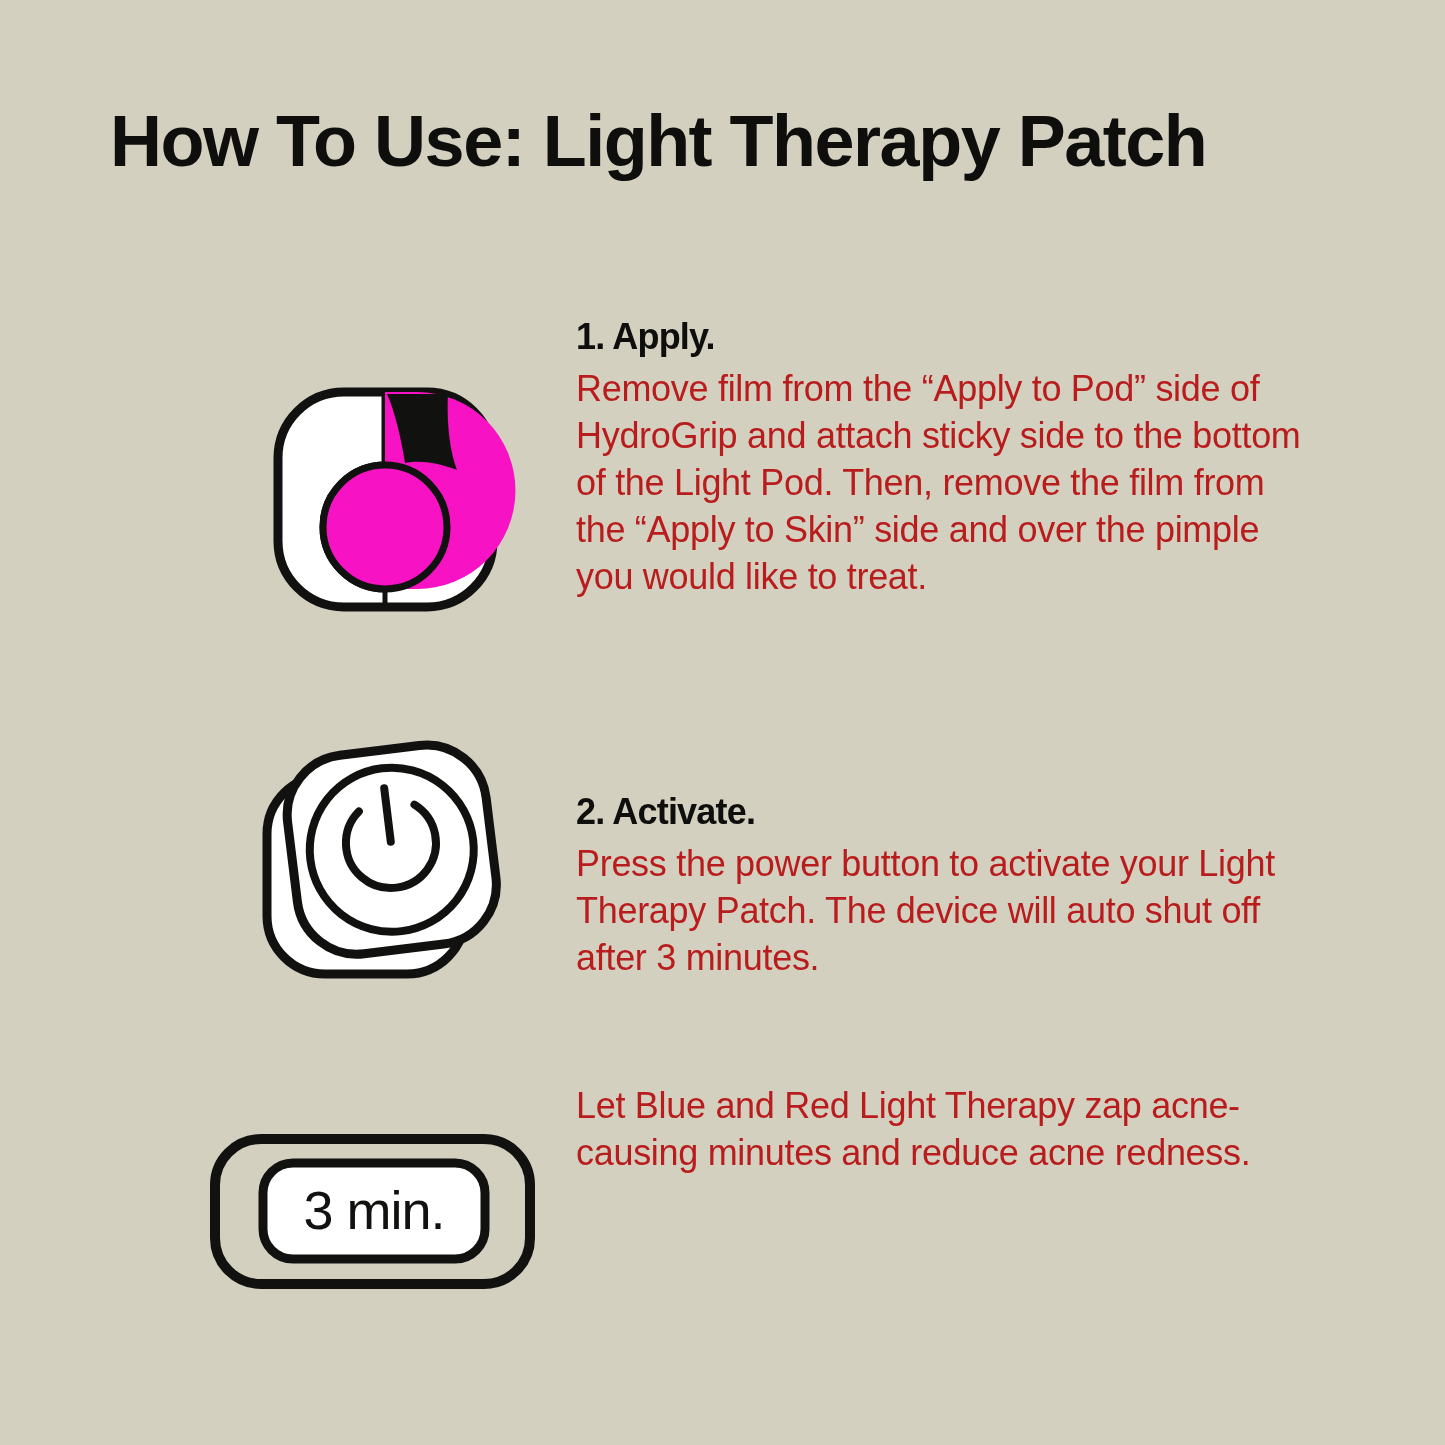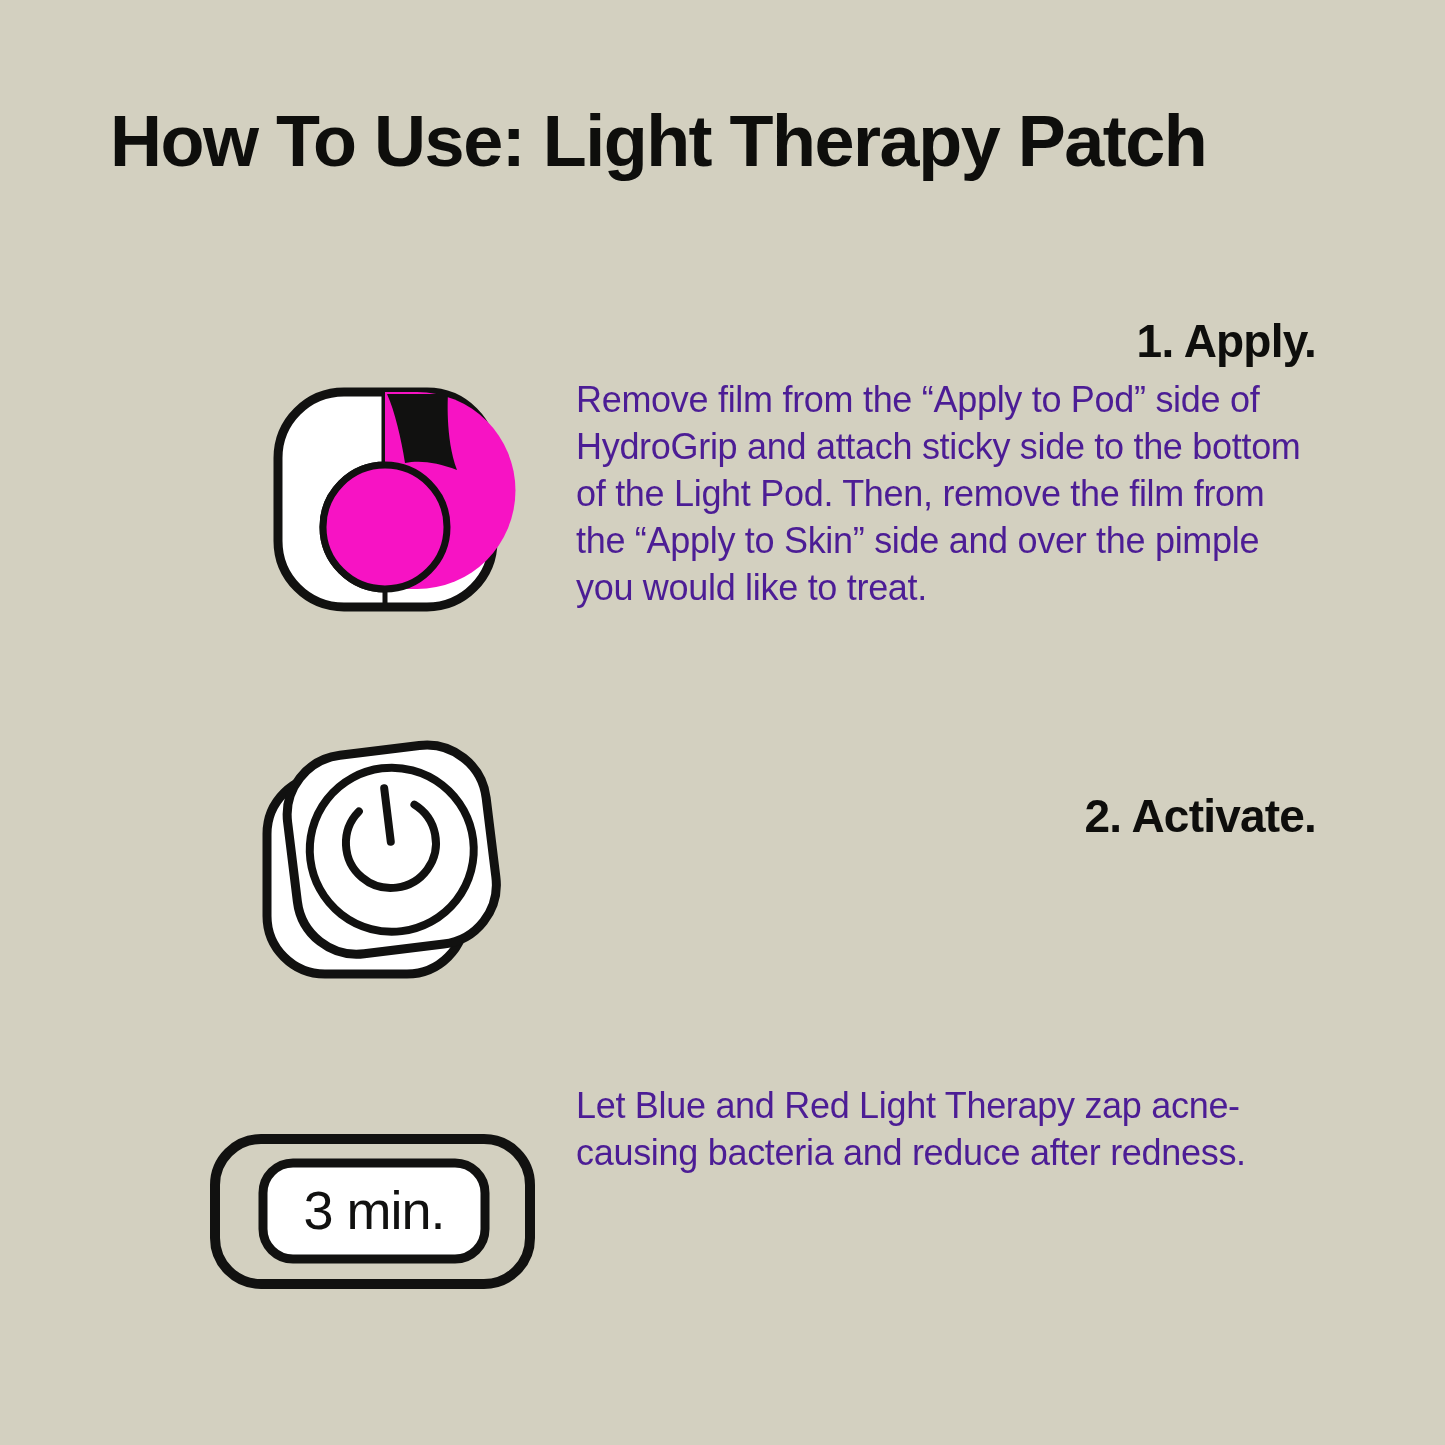--- a/index.html
+++ b/index.html
@@ -43,32 +43,31 @@
     top: 0;
     width: 360px;
     height: 360px;
   }
   .step-text {
     position: absolute;
     left: 576px;
     width: 740px;
   }
   .step-heading {
-    font-size: 46px;
+    font-size: 36px;
     font-weight: bold;
     color: #0e0e0c;
     letter-spacing: -0.8px;
     line-height: 1.04;
     margin: 0 0 10px 0;
     white-space: nowrap;
-    text-align: right;
   }
   .step-body {
     font-size: 36px;
-    color: #4c1d95;
+    color: #b91c1c;
     line-height: 47px;
     letter-spacing: -0.3px;
     margin: 0;
     white-space: pre-line;
   }
   
   #step-1 { top: 318px; }
   #step-1 .step-icon { top: 12px; }
   #step-1 .step-text { top: 0px; }
 
@@ -143,36 +142,37 @@
             <circle cx="188" cy="160" r="82" fill="#ffffff" stroke="#111110" stroke-width="8"></circle>
 
             <path d="M160 118 A45 45 0 1 0 216 118" fill="none" stroke="#111110" stroke-width="8" stroke-linecap="round"></path>
             <path d="M188 98 L188 152" fill="none" stroke="#111110" stroke-width="8" stroke-linecap="round"></path>
           </g>
         </svg>
       </div>
     </div>
     <div class="step-text">
       <div class="step-heading">2. Activate.</div>
+      <div class="step-body">Press the power button to activate your Light Therapy Patch. The device will auto shut off after 3 minutes.</div>
     </div>
   </div>
 
   <div class="step" id="step-3">
     <div class="step-icon">
       <div class="icon-art">
         <svg viewBox="0 0 360 360" xmlns="http://www.w3.org/2000/svg">
             <g id="halo-3" fill="#f713c4">
               <circle cx="168.0" cy="176.0" r="16.5"></circle>
             </g>
 
           <rect x="10" y="103" width="315" height="145" rx="46" ry="46" fill="none" stroke="#111110" stroke-width="10"></rect>
 
           <rect x="58" y="127" width="222" height="96" rx="30" ry="30" fill="#ffffff" stroke="#111110" stroke-width="9"></rect>
           <text class="timebox-label" x="169" y="193" text-anchor="middle">3 min.</text>
         </svg>
       </div>
     </div>
     <div class="step-text">
-      <div class="step-body">Let Blue and Red Light Therapy zap acne-causing bacteria and reduce after  redness.</div>
+      <div class="step-body">Let Blue and Red Light Therapy zap acne-causing minutes and reduce acne  redness.</div>
     </div>
   </div>
 
 </div>
 
 </body></html>

